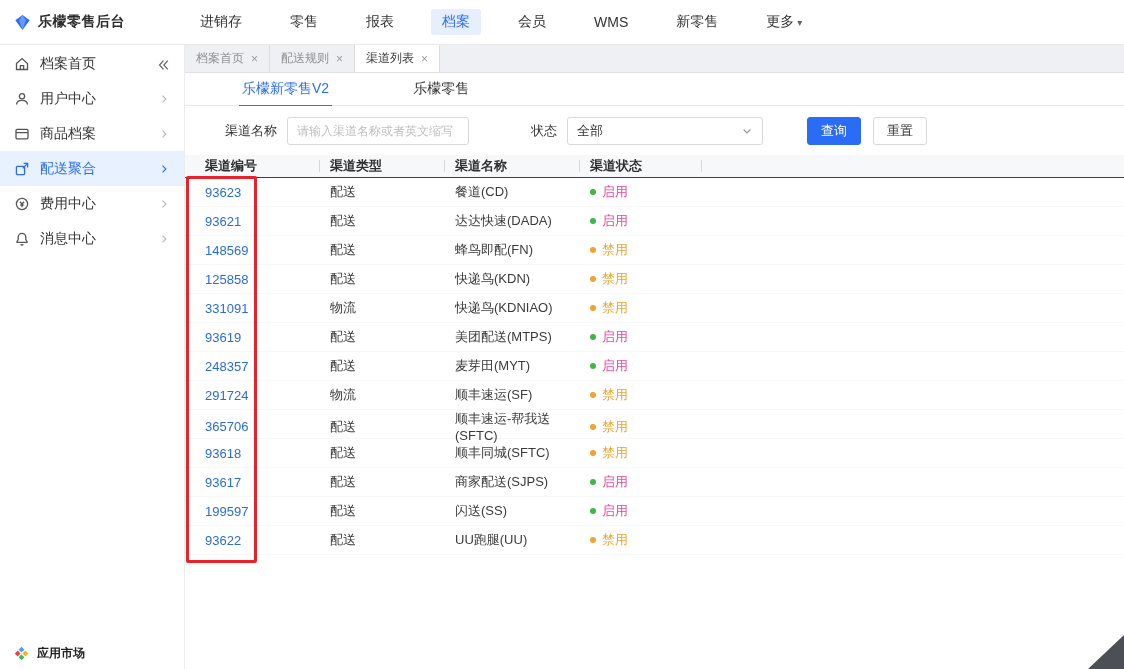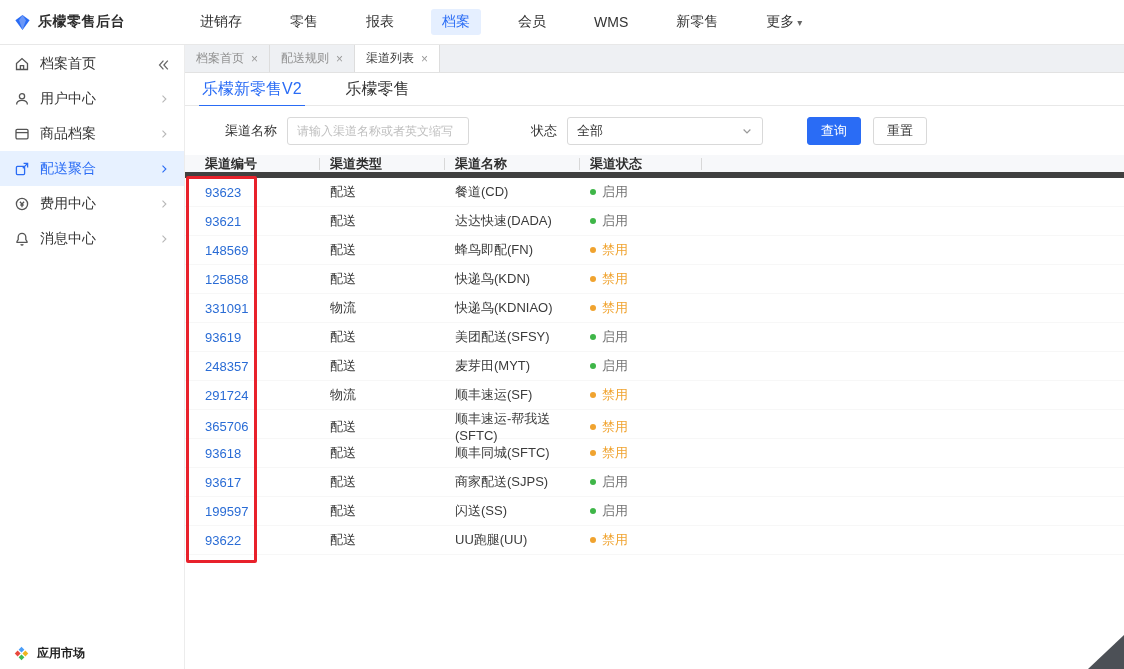--- a/index.html
+++ b/index.html
@@ -37,45 +37,45 @@
 
   
   .main { flex:1; display:flex; flex-direction:column; background:#fff; min-width:0; }
 
   .tabbar { height:28px; background:#eef0f3; display:flex; align-items:stretch; border-bottom:1px solid #e2e2e2; }
   .tab { display:flex; align-items:center; gap:7px; padding:0 11px; font-size:12px; color:#8f8f8f; border-right:1px solid #ddd; cursor:pointer; }
   .tab.active { background:#fff; color:#3a3a3a; }
   .tab-close { color:#9a9a9a; font-size:12px; line-height:1; }
 
   .subtabs { height:33px; display:flex; align-items:stretch; border-bottom:1px solid #e8e8e8; padding-left:14px; background:#fff; }
-  .subtab { display:flex; align-items:center; margin-right:38px; padding:16px 3px; font-size:16px; color:#333; border-bottom:2px solid transparent; cursor:pointer; }
+  .subtab { display:flex; align-items:center; margin-right:38px; padding:16px 3px; font-size:14px; color:#333; border-bottom:2px solid transparent; cursor:pointer;margin-left:40px; }
   .subtab.active { color:var(--accent); border-bottom-color:var(--accent); }
 
   .filters { height:49px; display:flex; align-items:center; padding-left:40px; background:#fff; }
   .flabel { font-size:13px; color:#333; margin-right:10px; }
   .finput { width:182px; height:28px; border:1px solid #d9d9d9; border-radius:3px; padding:0 9px; font-size:12px; color:#333; outline:none; font-family:inherit; }
   .finput::placeholder { color:#bfbfbf; }
   .status-label { margin-left:62px; }
   .fselect { width:196px; height:28px; border:1px solid #d9d9d9; border-radius:3px; display:flex; align-items:center; justify-content:space-between; padding:0 9px; font-size:13px; color:#333; cursor:pointer; background:#fff; }
   .sel-caret { color:#999; } .sel-caret svg { width:12px; height:12px; display:block; }
   .btn { height:28px; padding:0 13px; font-size:13px; border-radius:3px; border:1px solid #d9d9d9; background:#fff; color:#333; cursor:pointer; font-family:inherit; }
   .btn.primary { background:var(--accent); border-color:var(--accent); color:#fff; margin-left:44px; }
   .btn + .btn { margin-left:12px; }
 
   
-  .thead { display:grid; grid-template-columns:125px 125px 135px 122px 1fr; padding-left:20px; height:23px; align-items:center; background:#f7f8fa; border-bottom:6px solid #404040; }
+  .thead { display:grid; grid-template-columns:125px 125px 135px 122px 1fr; padding-left:20px; height:23px; align-items:center; background:#f7f8fa; border-bottom:1px solid #404040; }
   .hcell { font-size:13px; font-weight:bold; color:#2f2f2f; position:relative; }
   .hcell::after { content:""; position:absolute; right:10px; top:50%; transform:translateY(-50%); width:1px; height:12px; background:#d8d8d8; }
   .trow { display:grid; grid-template-columns:125px 125px 135px 122px 1fr; padding-left:20px; height:29px; align-items:center; border-bottom:1px solid #f7f7f7; }
   .tcell { font-size:13px; color:#3b3b3b; }
   .tcell.link { color:var(--link); cursor:pointer; }
   .tcell.status { display:flex; align-items:center; }
   .dot { width:6px; height:6px; border-radius:50%; margin-right:6px; flex-shrink:0; }
   .status.enabled .dot { background:var(--green); }
-  .status.enabled .status-text { color:#737373; }
+  .status.enabled .status-text { color:#ec4899; }
   .status.disabled .dot { background:var(--orange); }
   .status.disabled .status-text { color:var(--orange); }
 
   
   .annotation { position:absolute; left:186px; top:176px; width:71px; height:387px; border:3px solid var(--red); border-radius:2px; pointer-events:none; z-index:6; }
   .corner { position:absolute; right:0; bottom:0; width:0; height:0; border-style:solid; border-width:0 0 34px 36px; border-color:transparent transparent #4c5056 transparent; cursor:pointer; z-index:4; }
 </style>
 </head>
 <body>
 
@@ -290,21 +290,21 @@
             <div class="tcell">物流</div>
             <div class="tcell">快递鸟(KDNIAO)</div>
             <div class="tcell status disabled">
               <span class="dot"></span>
               <span class="status-text">禁用</span>
             </div>
           </div>
           <div class="trow">
             <div class="tcell link">93619</div>
             <div class="tcell">配送</div>
-            <div class="tcell">美团配送(SFSY)</div>
+            <div class="tcell">美团配送(MTPS)</div>
             <div class="tcell status enabled">
               <span class="dot"></span>
               <span class="status-text">启用</span>
             </div>
           </div>
           <div class="trow">
             <div class="tcell link">248357</div>
             <div class="tcell">配送</div>
             <div class="tcell">麦芽田(MYT)</div>
             <div class="tcell status enabled">

